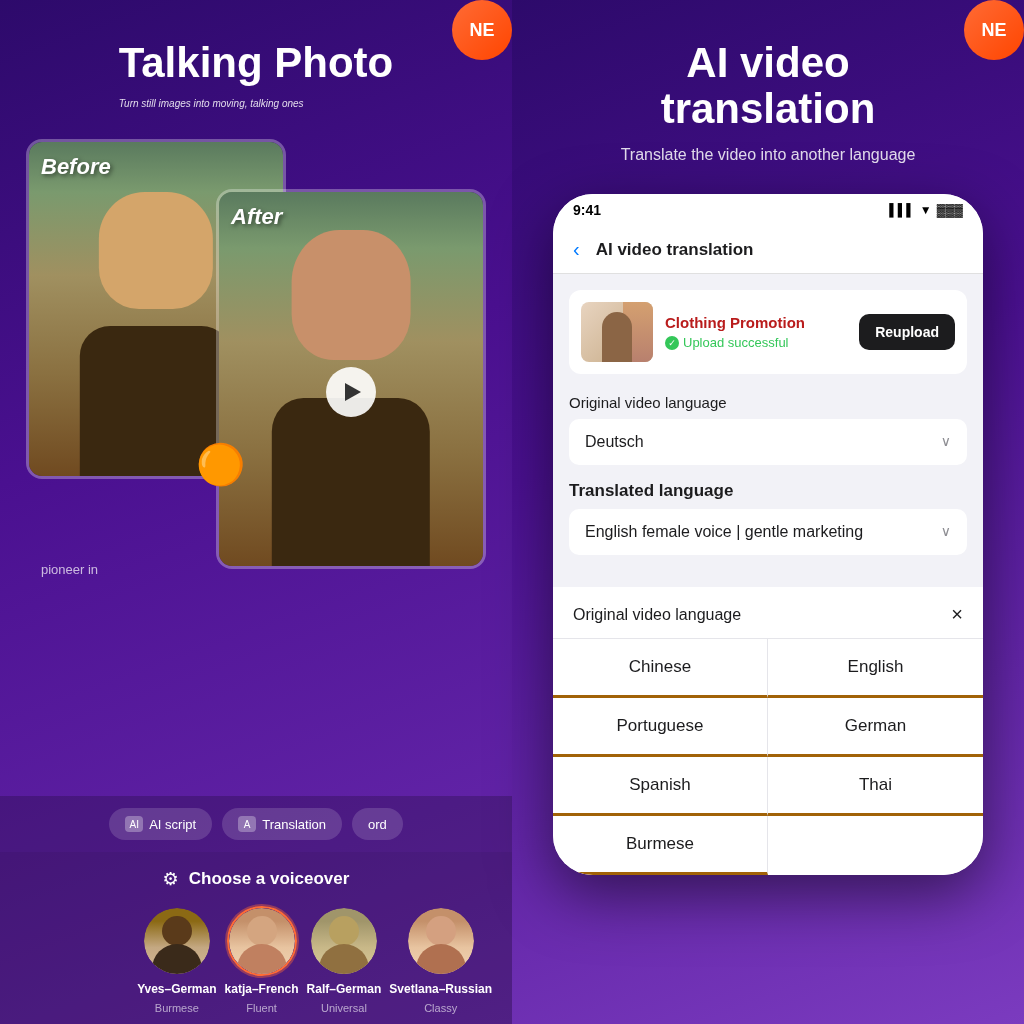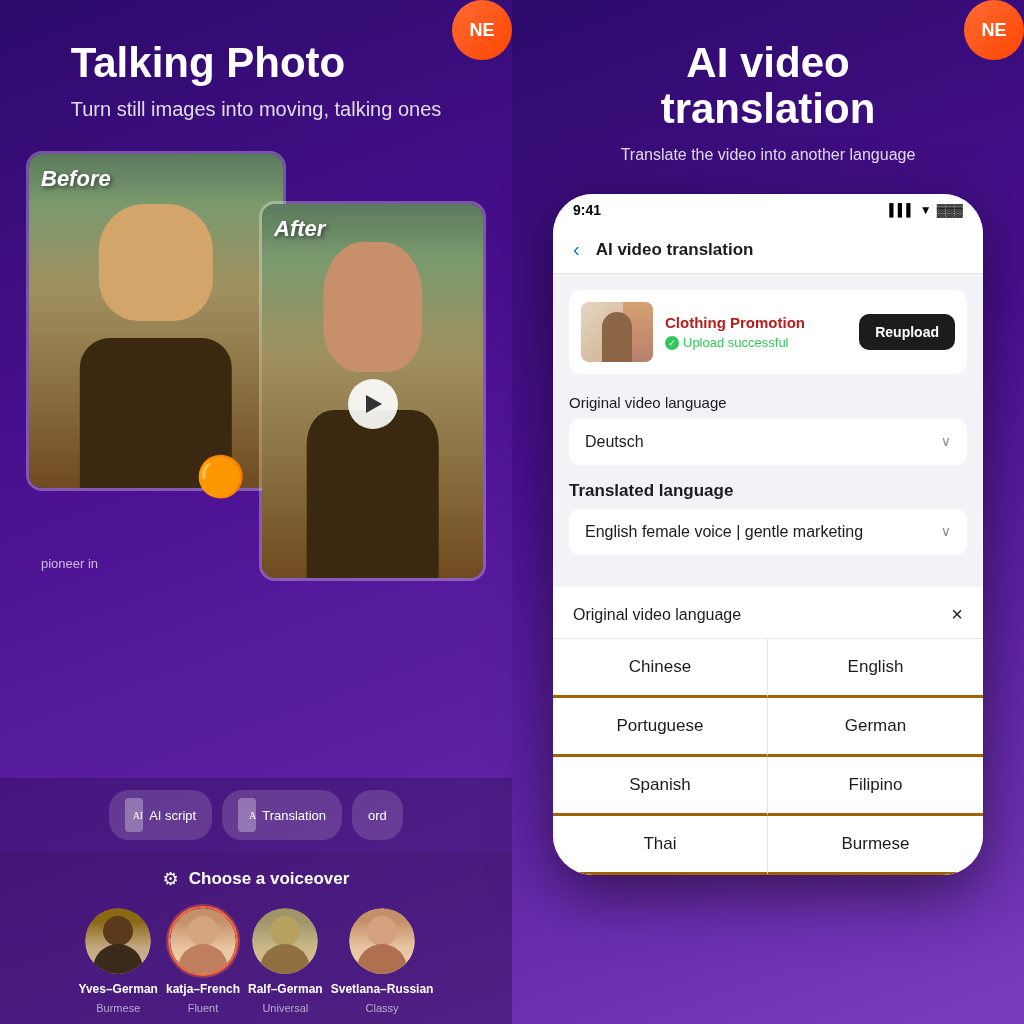--- a/index.html
+++ b/index.html
@@ -49,22 +49,23 @@
     .left-title {
       color: white;
       font-size: 42px;
       font-weight: 900;
       line-height: 1.1;
       margin-bottom: 12px;
     }
 
     .left-subtitle {
       color: rgba(255,255,255,0.85);
-      font-size: 20px;
+      font-size: 10px;
       font-weight: 400;
+      font-style: italic;
     }
 
     .images-container {
       position: relative;
       width: 460px;
       height: 440px;
       margin-top: 10px;
     }
 
     .before-card {
@@ -76,21 +77,21 @@
       border-radius: 16px;
       overflow: hidden;
       border: 3px solid rgba(255,255,255,0.3);
       z-index: 1;
     }
 
     .after-card {
       position: absolute;
       right: 0;
       top: 50px;
-      width: 227px;
+      width: 270px;
       height: 380px;
       border-radius: 16px;
       overflow: hidden;
       border: 3px solid rgba(255,255,255,0.3);
       z-index: 2;
     }
 
     .card-label {
       position: absolute;
       top: 12px;
@@ -131,21 +132,21 @@
       position: absolute;
       bottom: 90px;
       left: 170px;
       font-size: 40px;
       z-index: 10;
       transform: rotate(-30deg);
     }
 
     .pioneer-text {
       position: absolute;
-      bottom: 20px;
+      bottom: 2px;
       left: 15px;
       color: rgba(255,255,255,0.7);
       font-size: 13px;
     }
 
     .bottom-tabs {
       width: 100%;
       display: flex;
       justify-content: center;
       gap: 10px;
@@ -160,28 +161,27 @@
       gap: 6px;
       background: rgba(255,255,255,0.15);
       border-radius: 20px;
       padding: 8px 16px;
       color: white;
       font-size: 13px;
     }
 
     .tab-icon {
       width: 18px;
-      height: 34px;
+      height: 16px;
       background: rgba(255,255,255,0.3);
       border-radius: 4px;
       display: flex;
       align-items: center;
-      justify-content: flex-end;
+      justify-content: center;
       font-size: 10px;
-      font-family: Liberation Serif, serif;
     }
 
     .voiceover-section {
       width: 100%;
       padding: 16px 20px 10px;
       background: rgba(0,0,0,0.25);
     }
 
     .voiceover-header {
       display: flex;
@@ -197,21 +197,21 @@
     }
 
     .voiceover-title {
       color: white;
       font-size: 17px;
       font-weight: 600;
     }
 
     .voices-row {
       display: flex;
-      justify-content: center;
+      justify-content: flex-end;
       gap: 8px;
     }
 
     .voice-item {
       display: flex;
       flex-direction: column;
       align-items: center;
       gap: 6px;
     }
 
@@ -799,23 +799,20 @@
         <div class="language-cell">
           <span>Portuguese</span>
         </div>
         <div class="language-cell">
           <span>German</span>
         </div>
         <div class="language-cell">
           <span>Spanish</span>
         </div>
         <div class="language-cell">
-          <span>Filipino</span>
-        </div>
-        <div class="language-cell">
           <span>Thai</span>
         </div>
         <div class="language-cell">
           <span>Burmese</span>
         </div>
 
       </div>
     </div>
 
   </div>

